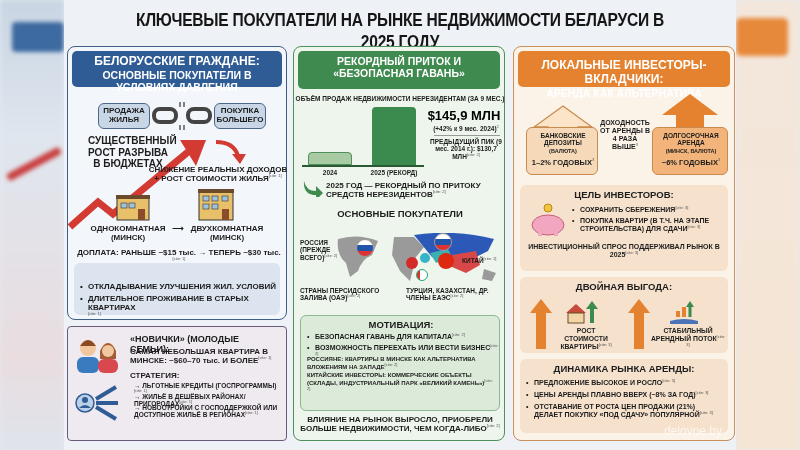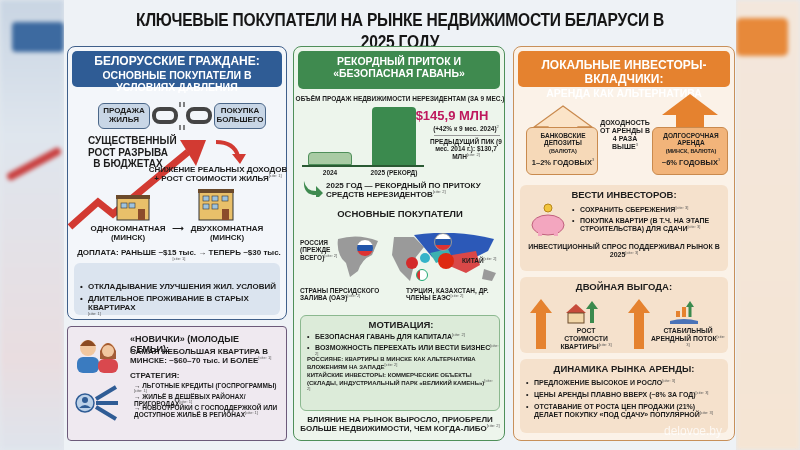--- a/index.html
+++ b/index.html
@@ -120,21 +120,21 @@
   <div class="col c2">
     <div class="hdr green">
       <span class="b">РЕКОРДНЫЙ ПРИТОК И «БЕЗОПАСНАЯ ГАВАНЬ»</span>
     </div>
     <div class="t xs" style="left:0;top:48px;width:212px;text-align:center">ОБЪЁМ ПРОДАЖ НЕДВИЖИМОСТИ НЕРЕЗИДЕНТАМ (ЗА 9 МЕС.)</div>
     <div style="position:absolute;left:14px;top:105px;width:44px;height:13px;background:#a9cba4;border:1px solid #4f8f5a;border-radius:4px 4px 0 0"></div>
     <div style="position:absolute;left:78px;top:60px;width:44px;height:58px;background:#3b8a4e;border-radius:4px 4px 0 0"></div>
     <div style="position:absolute;left:8px;top:118px;width:122px;height:1.5px;background:#2a5a33"></div>
     <div class="t xs" style="left:14px;top:122px;width:44px;text-align:center">2024</div>
     <div class="t xs" style="left:66px;top:122px;width:68px;text-align:center">2025 (РЕКОРД)</div>
-    <div class="t" style="left:120px;top:62px;width:76px;text-align:center;font-size:13px;color:#be185d">$145,9 МЛН</div>
+    <div class="t" style="left:132px;top:62px;width:76px;text-align:center;font-size:13px;color:#000000">$145,9 МЛН</div>
     <div class="t xs" style="left:134px;top:78px;width:76px;text-align:center"><span>(+42% к 9 мес. 2024)</span><span class="cite">2</span></div>
     <div style="position:absolute;left:140px;top:88px;width:66px;height:1px;background:#999"></div>
     <div class="t xs" style="left:134px;top:91px;width:76px;text-align:center"><span>ПРЕДЫДУЩИЙ ПИК (9 мес. 2014 г.): $130,7 МЛН</span><span class="cite">[cite: 2]</span></div>
     <svg style="position:absolute;left:8px;top:132px" width="22" height="18">
         <path d="M2 2 q2 10 12 10 v-5 l7 7 l-7 7 v-5 q-13 0-12-14z" fill="#3f8a4f"></path>
       </svg>
     <div class="t sm" style="left:32px;top:134px;width:176px"><span>2025 ГОД — РЕКОРДНЫЙ ПО ПРИТОКУ СРЕДСТВ НЕРЕЗИДЕНТОВ</span><span class="cite">[cite: 2]</span></div>
     <div class="t" style="left:0;top:162px;width:212px;text-align:center;font-size:9.5px">ОСНОВНЫЕ ПОКУПАТЕЛИ</div>
     <svg style="position:absolute;left:40px;top:186px" width="170" height="48">
       <path d="M4 6 q20-6 40 2 l-6 14 q-10 4-14 16 l-8 6 -4-14 q-10-8-8-24z" fill="#9a9a9a"></path>
@@ -180,21 +180,21 @@
     <div class="t xs" style="left:86px;top:72px;width:50px;text-align:center;font-size:7px"><span>ДОХОДНОСТЬ ОТ АРЕНДЫ В 4 РАЗА ВЫШЕ</span><span class="cite">3</span></div>
     <svg style="position:absolute;left:146px;top:46px" width="60" height="40">
         <polygon points="30,1 58,22 44,22 44,40 16,40 16,22 2,22" fill="#e5822f"></polygon>
       </svg>
     <div class="box" style="left:138px;top:80px;width:76px;height:48px;background:#f2b47a;border:1.3px solid #c98a4e;text-align:center">
       <div class="t xs" style="left:0;top:4px;width:76px">ДОЛГОСРОЧНАЯ АРЕНДА</div>
       <div class="t xs" style="left:0;top:20px;width:76px;font-size:5.5px">(МИНСК, ВАЛЮТА)</div>
       <div class="t" style="left:0;top:30px;width:76px;font-size:7.5px"><span>~6% ГОДОВЫХ</span><span class="cite">3</span></div>
     </div>
     <div class="box" style="left:6px;top:138px;width:208px;height:86px;background:#f5e1cc">
-      <div class="t" style="left:0;top:5px;width:208px;text-align:center;font-size:9.5px">ВЕСТИ ИНВЕСТОРОВ:</div>
+      <div class="t" style="left:0;top:5px;width:208px;text-align:center;font-size:9.5px">ЦЕЛЬ ИНВЕСТОРОВ:</div>
       <svg style="position:absolute;left:8px;top:18px" width="40" height="34">
           <circle cx="20" cy="5" r="4" fill="#f2c53d" stroke="#b8871a"></circle>
           <ellipse cx="20" cy="22" rx="16" ry="10" fill="#f3a6bf" stroke="#c0607d"></ellipse>
           <rect x="10" y="28" width="4" height="5" fill="#f3a6bf"></rect>
           <rect x="26" y="28" width="4" height="5" fill="#f3a6bf"></rect>
         </svg>
       <div class="bul xs" style="left:60px;top:21px;width:146px;font-size:7px"><span>СОХРАНИТЬ СБЕРЕЖЕНИЯ</span><span class="cite">[cite: 3]</span></div>
       <div class="bul xs" style="left:60px;top:32px;width:146px;font-size:7px"><span>ПОКУПКА КВАРТИР (В Т.Ч. НА ЭТАПЕ СТРОИТЕЛЬСТВА) ДЛЯ СДАЧИ</span><span class="cite">[cite: 3]</span></div>
       <div class="t xs" style="left:0;top:58px;width:208px;text-align:center;font-size:7px"><span>ИНВЕСТИЦИОННЫЙ СПРОС ПОДДЕРЖИВАЛ РЫНОК В 2025</span><span class="cite">[cite: 3]</span></div>
     </div>

